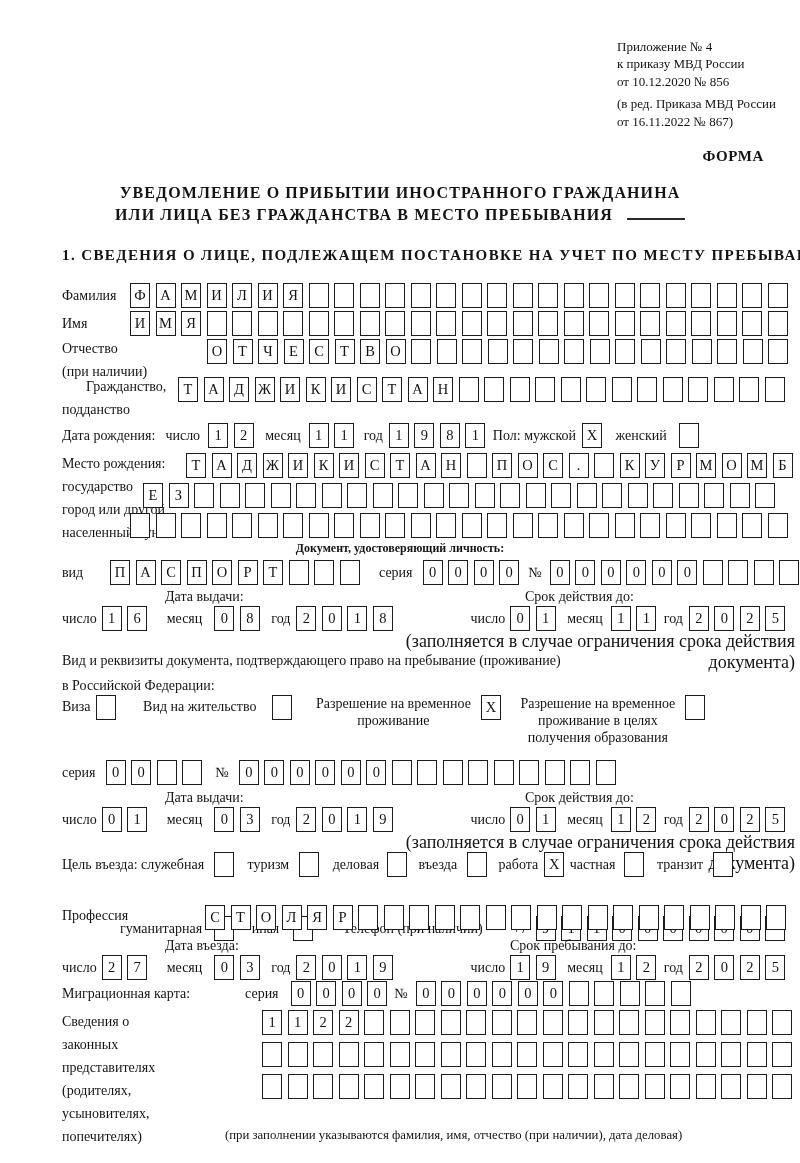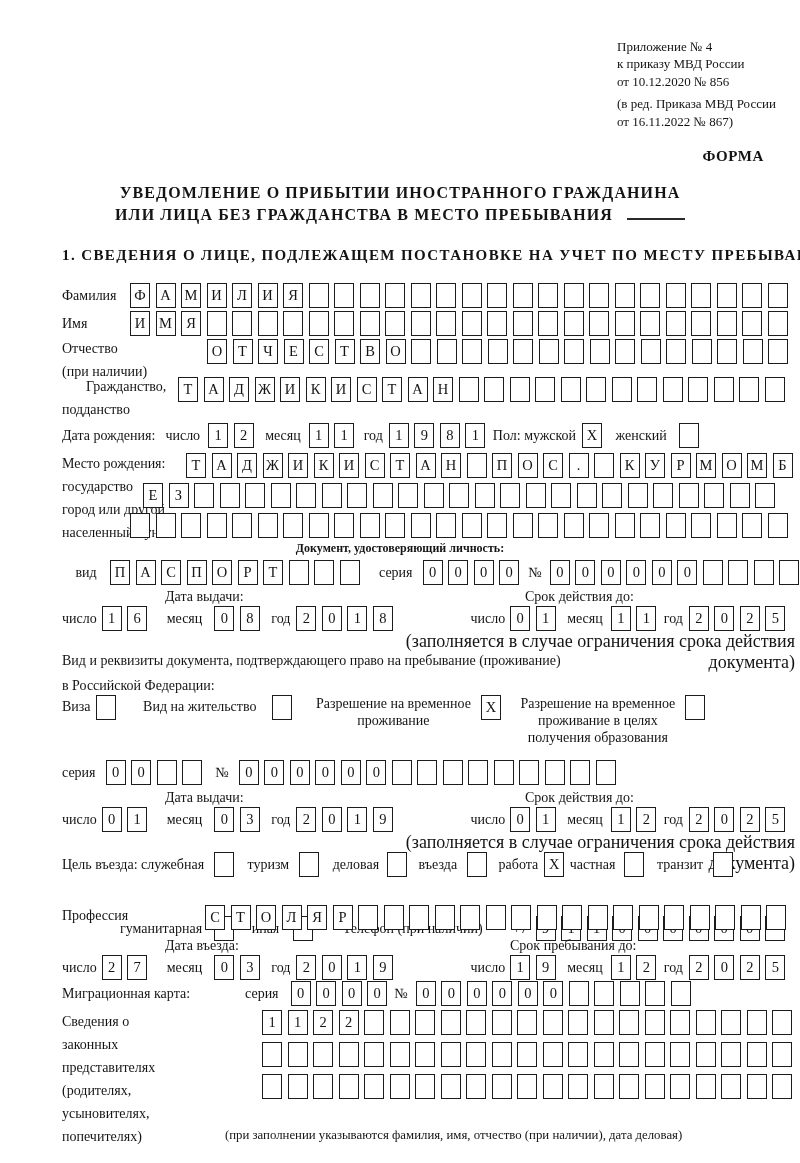--- a/index.html
+++ b/index.html
@@ -286,21 +286,21 @@
         <span class="cbox"></span>
         <span class="cbox"></span>
         <span class="cbox"></span>
         <span class="cbox"></span>
       </span>
   </div>
 
   <div class="abs doc-head" style="left:0;top:541px;width:800px;text-align:center;">Документ, удостоверяющий личность:</div>
 
   <div class="row" style="left:62px;top:560px;">
-    <span class="lbl" style="width:48px;text-align:center;">вид</span>
+    <span class="lbl" style="width:48px;">вид</span>
     <span class="bgroup">
         <span class="cbox">П</span>
         <span class="cbox">А</span>
         <span class="cbox">С</span>
         <span class="cbox">П</span>
         <span class="cbox">О</span>
         <span class="cbox">Р</span>
         <span class="cbox">Т</span>
         <span class="cbox"></span>
         <span class="cbox"></span>

